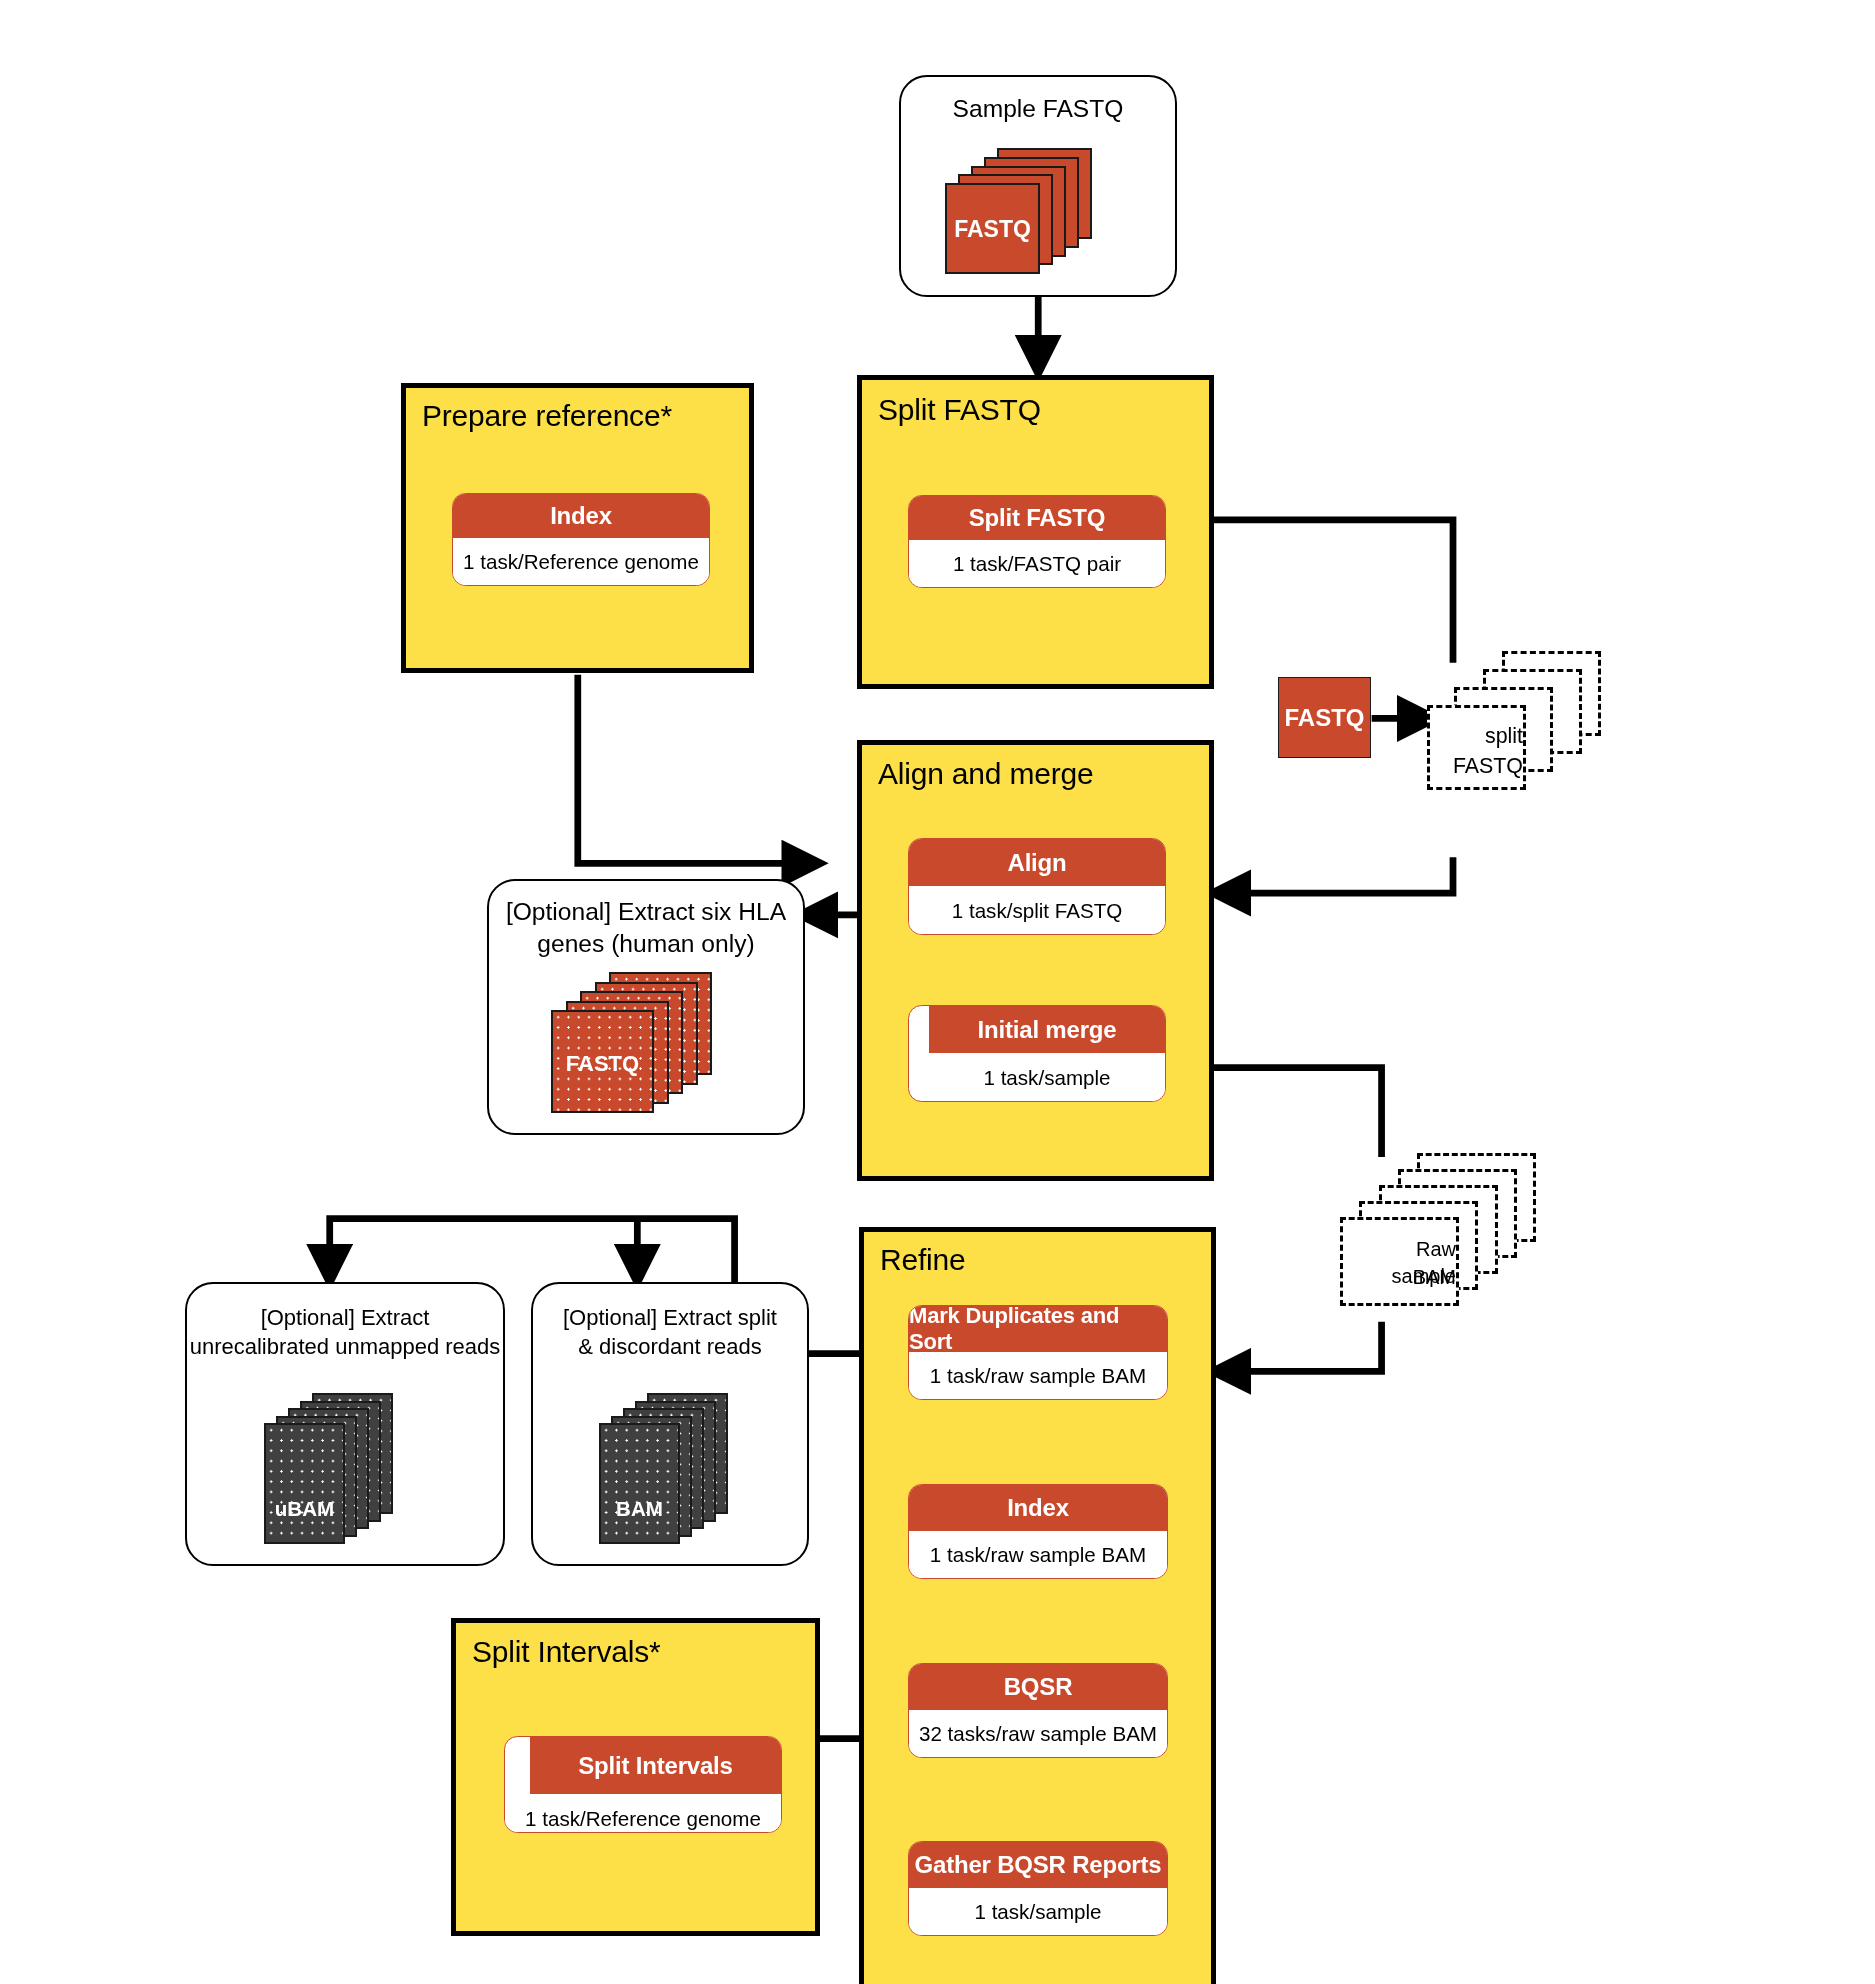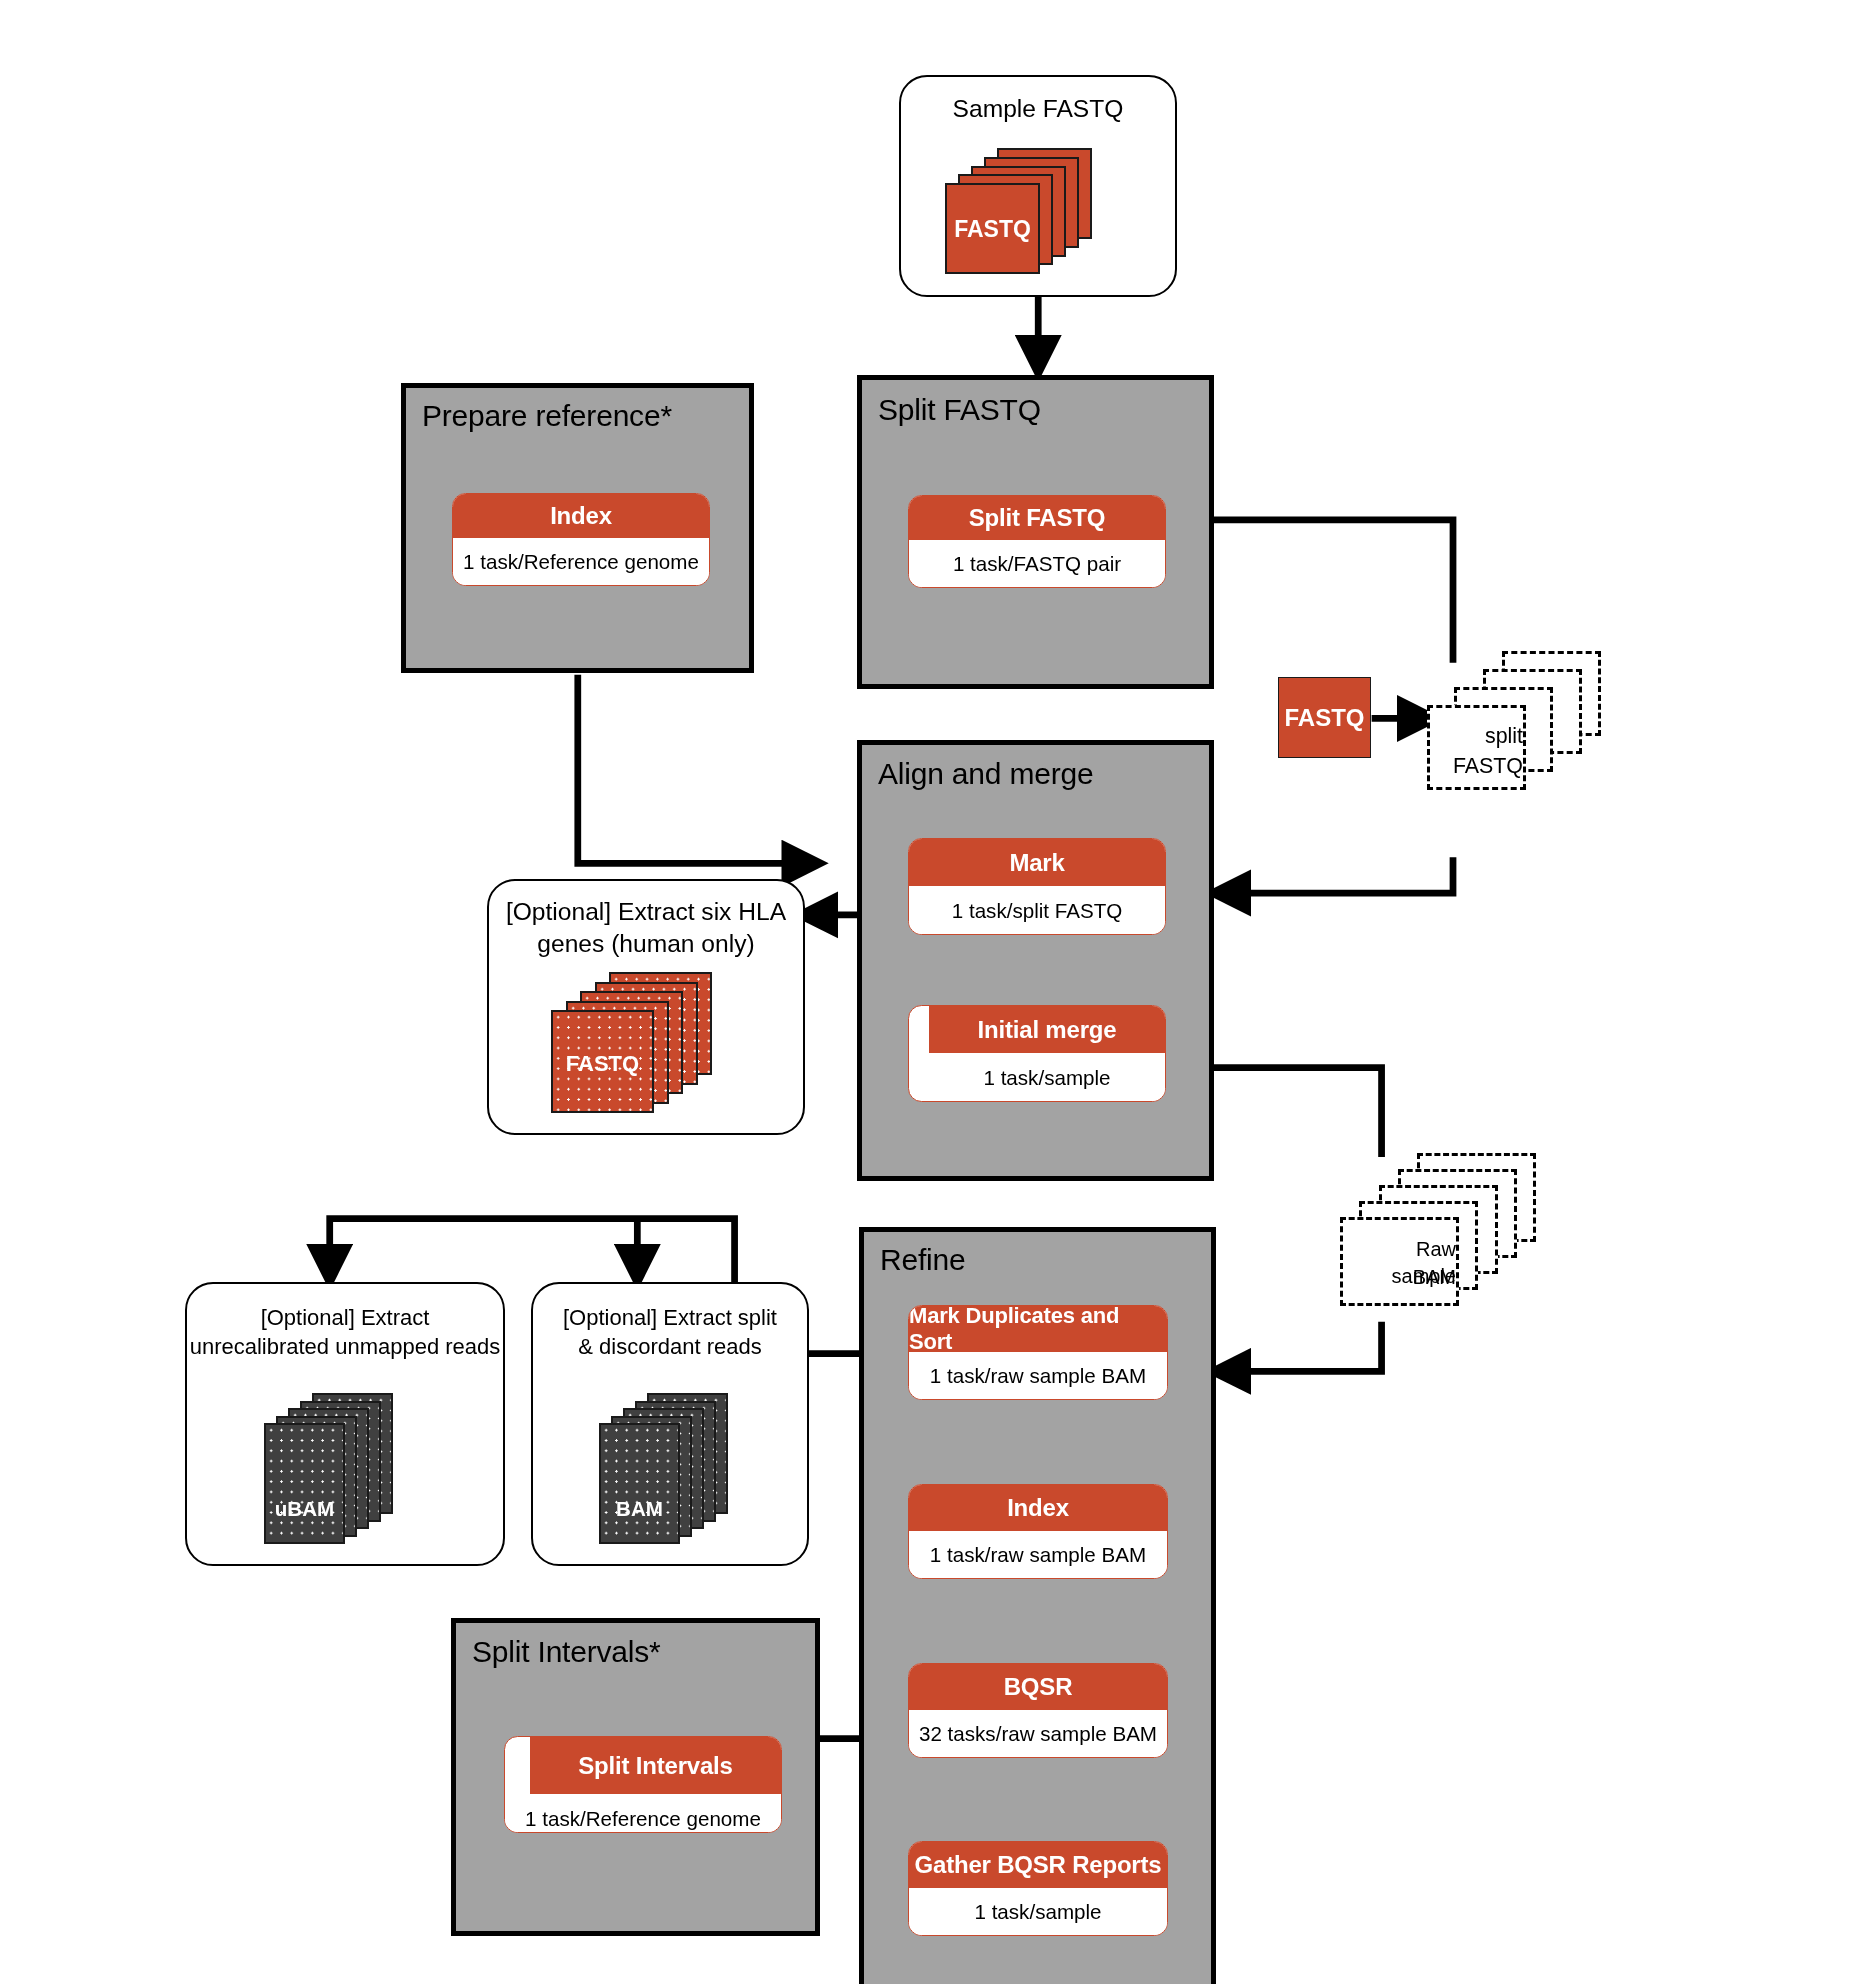--- a/index.html
+++ b/index.html
@@ -3,21 +3,21 @@
 <meta charset="utf-8">
 <style>
   html,body{margin:0;padding:0;background:#fff;}
   body{font-family:"Liberation Sans", sans-serif;}
   #canvas{position:relative;width:1876px;height:3048px;background:#ffffff;overflow:hidden;}
 
   
   .abs{position:absolute;box-sizing:border-box;}
 
   
-  .group-frame{border:5.2px solid #000;background:#a3a3a3;}
+  .group-frame{border:5.2px solid #000;background:#fde047;}
   .group-title{position:absolute;font-size:30px;color:#000;white-space:nowrap;letter-spacing:-0.2px;}
 
   
   .round-box{border:2px solid #000;border-radius:28px;background:#fff;}
   .round-title{position:absolute;left:0;right:0;text-align:center;font-size:24.6px;color:#000;line-height:1.32;}
 
   
   .task{border:1.6px solid #C9492C;border-radius:13.5px;background:#fff;overflow:hidden;}
   .task-head{background:#C9492C;color:#fff;font-weight:bold;font-size:24px;display:flex;align-items:center;justify-content:center;letter-spacing:-0.2px;}
   .task-body{color:#000;font-size:20.6px;display:flex;align-items:center;justify-content:center;background:#fff;}
@@ -124,21 +124,21 @@
     <div class="dsheet" style="left:27px;top:36px;width:99px;height:85px;"></div>
     <div class="dsheet" style="left:0px;top:54px;width:99px;height:85px;">
       <div class="dsheet-label" style="top:14px;">split</div>
       <div class="dsheet-label" style="top:44px;">FASTQ</div>
     </div>
   </div>
 
   <div class="abs group-frame" style="left:857px;top:740px;width:357px;height:441px;">
     <div class="group-title" style="left:16px;top:12px;">Align and merge</div>
     <div class="abs task" style="left:46px;top:93px;width:258px;height:97px;">
-      <div class="task-head" style="height:47px;">Mark</div>
+      <div class="task-head" style="height:47px;">Align</div>
       <div class="task-body" style="height:49px;">1 task/split FASTQ</div>
     </div>
     <div class="abs task" style="left:46px;top:260px;width:258px;height:97px;padding-left:20px;">
       <div class="task-head" style="height:47px;">Initial merge</div>
       <div class="task-body" style="height:49px;">1 task/sample</div>
     </div>
   </div>
 
   <div class="abs round-box" style="left:487px;top:879px;width:318px;height:256px;">
     <div class="round-title" style="top:15px;">[Optional] Extract six HLA</div>

